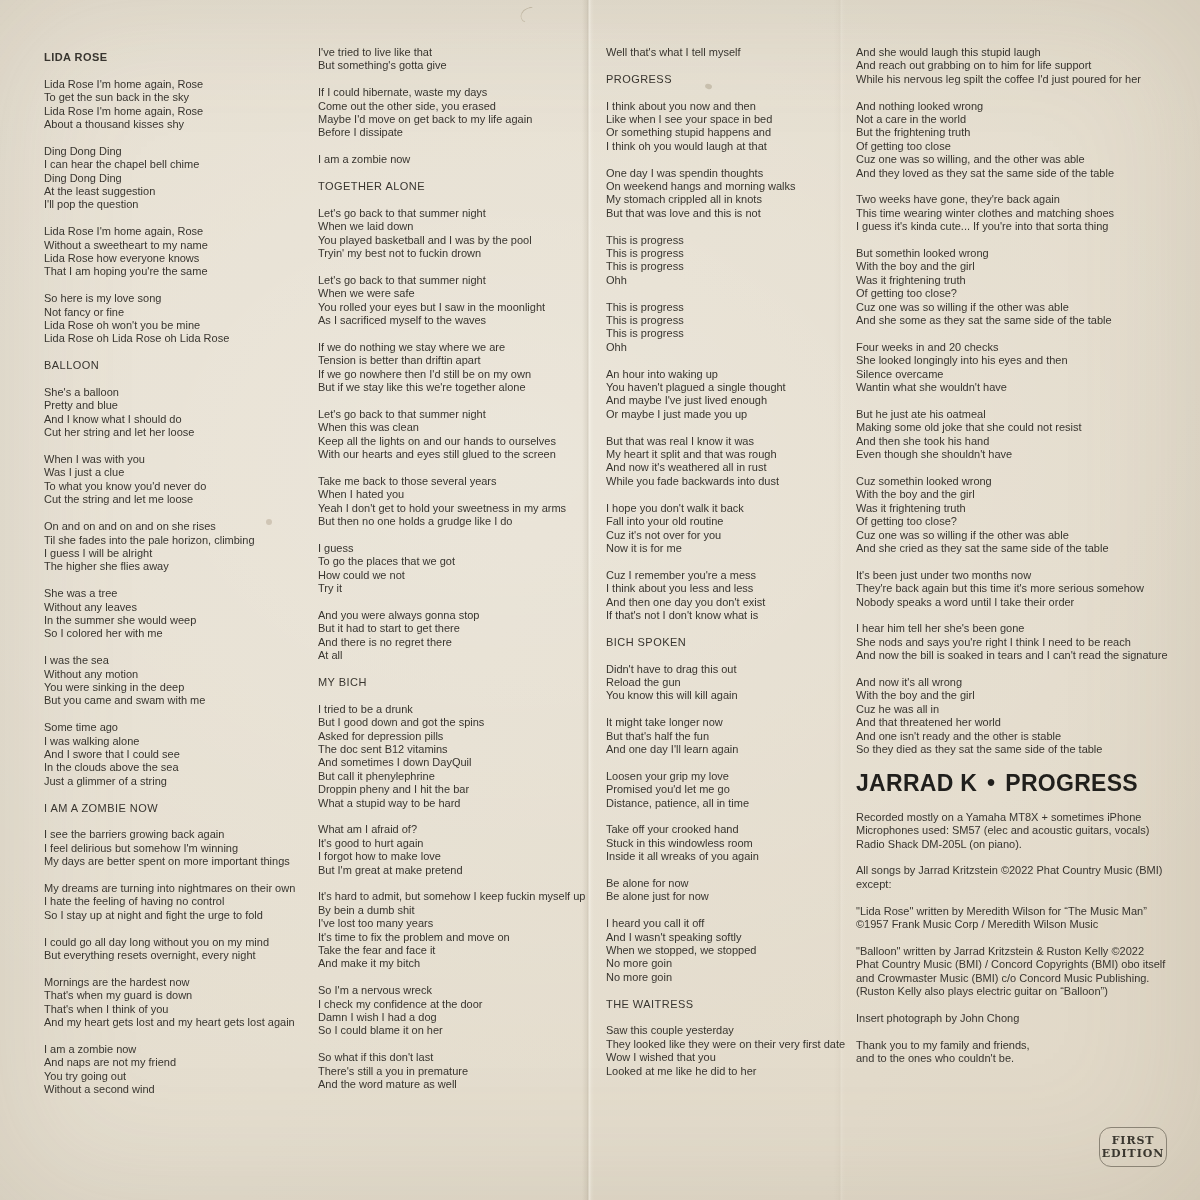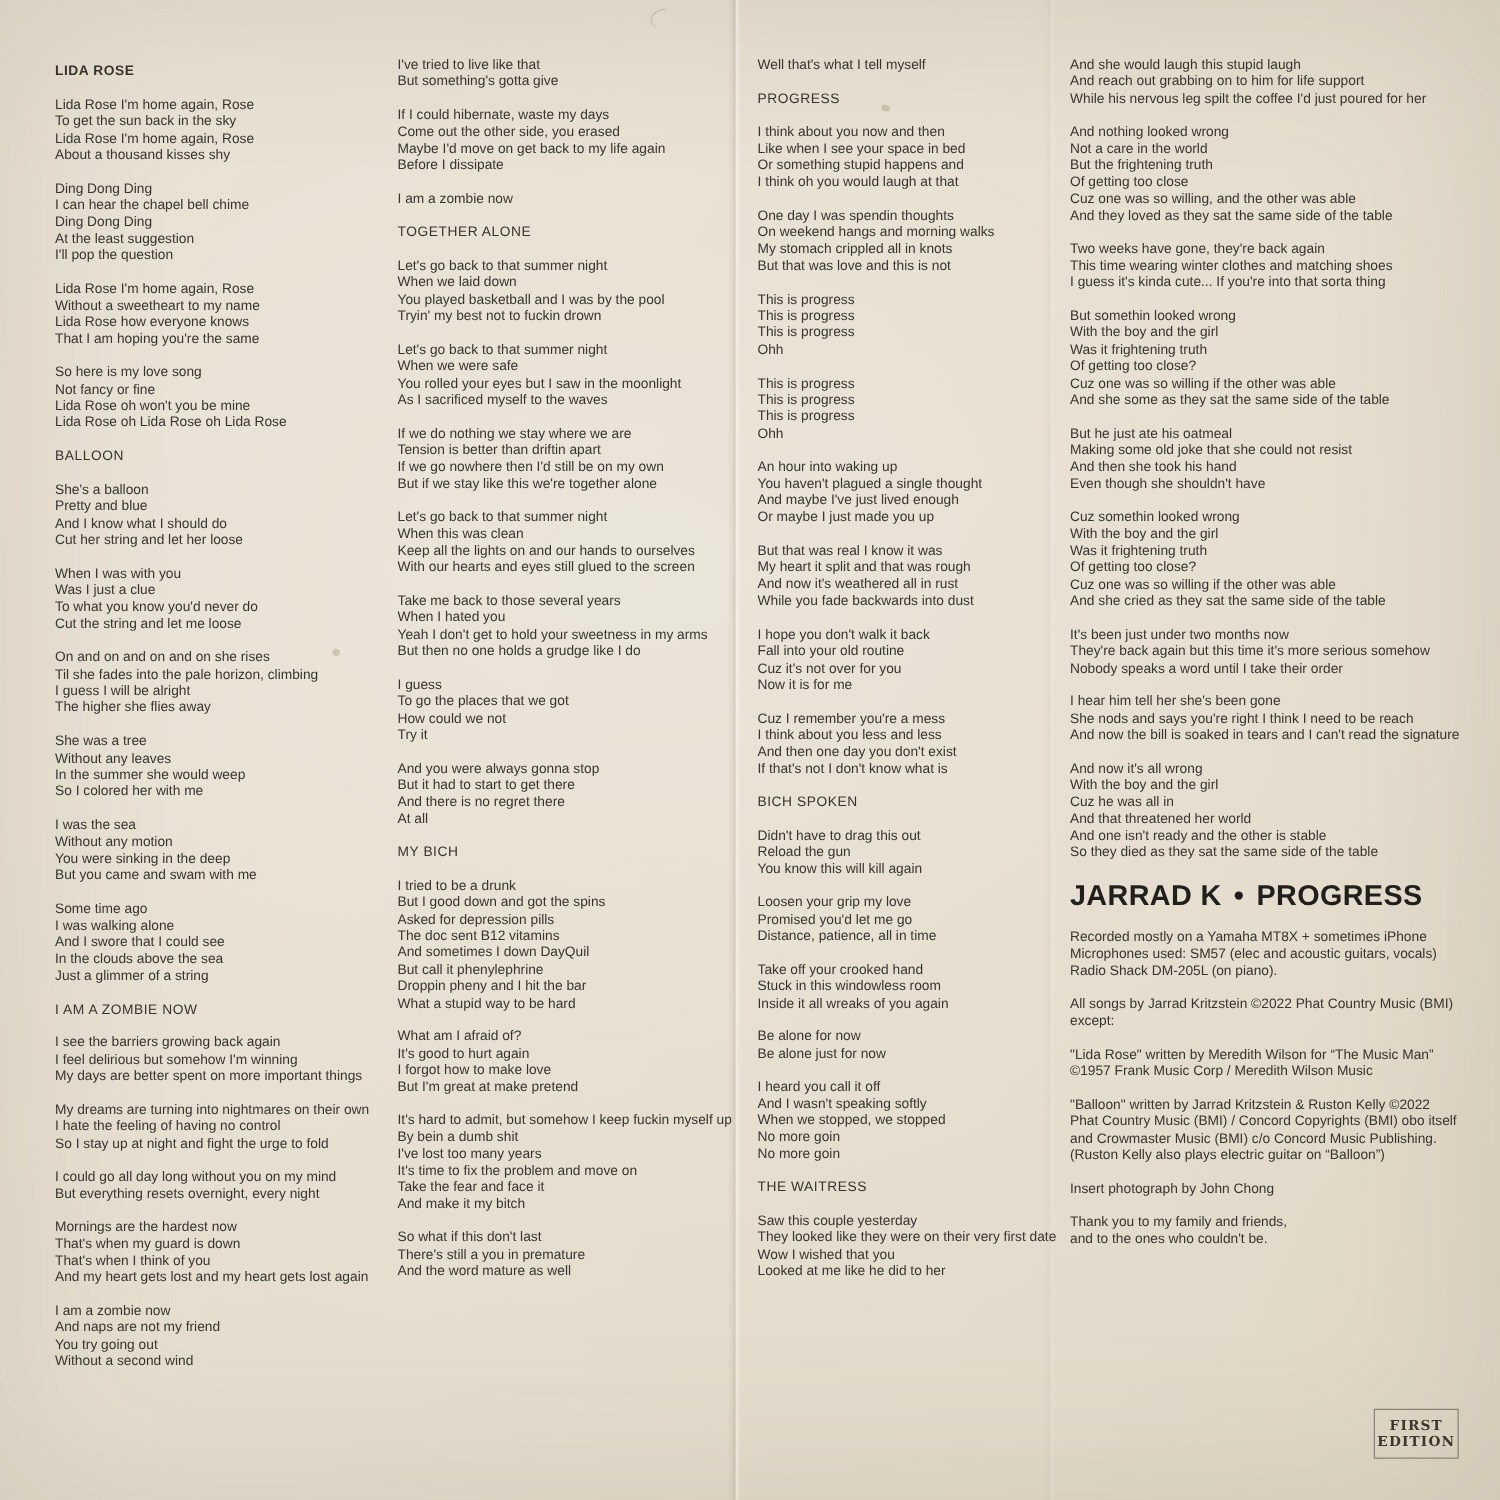--- a/index.html
+++ b/index.html
@@ -51,21 +51,21 @@
   .heading{margin:13.4px 0;letter-spacing:0.45px;white-space:nowrap;}
   .col > .heading:first-child{margin-top:5px;font-weight:bold;}
   .album-title{
     display:flex;justify-content:space-between;align-items:flex-end;
     width:282px;margin:10px 0 15px 0;
     font-weight:bold;font-size:23px;line-height:26px;letter-spacing:0.3px;
     color:#201f1c;white-space:nowrap;
   }
   .badge{
     position:absolute;left:1099px;top:1127px;width:66px;height:38px;
-    border:1.5px solid #8b8476;border-radius:0;
+    border:1.5px solid #8b8476;border-radius:12px;
     display:flex;flex-direction:column;align-items:center;justify-content:center;
     font-family:"DejaVu Serif", serif;font-weight:bold;
     font-size:11px;line-height:13.5px;letter-spacing:0.9px;color:#3a372f;
   }
 </style>
 </head>
 <body>
 
 <div class="paper"></div>
 <div class="crease main"></div>
@@ -243,20 +243,26 @@
     </div>
     <div class="stanza">
       <div class="line">It's hard to admit, but somehow I keep fuckin myself up</div>
       <div class="line">By bein a dumb shit</div>
       <div class="line">I've lost too many years</div>
       <div class="line">It's time to fix the problem and move on</div>
       <div class="line">Take the fear and face it</div>
       <div class="line">And make it my bitch</div>
     </div>
     <div class="stanza">
+      <div class="line">So I'm a nervous wreck</div>
+      <div class="line">I check my confidence at the door</div>
+      <div class="line">Damn I wish I had a dog</div>
+      <div class="line">So I could blame it on her</div>
+    </div>
+    <div class="stanza">
       <div class="line">So what if this don't last</div>
       <div class="line">There's still a you in premature</div>
       <div class="line">And the word mature as well</div>
     </div>
   </div>
 <div class="col" style="left:606px;">
     <div class="stanza">
       <div class="line">Well that's what I tell myself</div>
     </div>
     <div class="heading">PROGRESS</div>
@@ -306,20 +312,25 @@
       <div class="line">Cuz I remember you're a mess</div>
       <div class="line">I think about you less and less</div>
       <div class="line">And then one day you don't exist</div>
       <div class="line">If that's not I don't know what is</div>
     </div>
     <div class="heading">BICH SPOKEN</div>
     <div class="stanza">
       <div class="line">Didn't have to drag this out</div>
       <div class="line">Reload the gun</div>
       <div class="line">You know this will kill again</div>
+    </div>
+    <div class="stanza">
+      <div class="line">It might take longer now</div>
+      <div class="line">But that's half the fun</div>
+      <div class="line">And one day I'll learn again</div>
     </div>
     <div class="stanza">
       <div class="line">Loosen your grip my love</div>
       <div class="line">Promised you'd let me go</div>
       <div class="line">Distance, patience, all in time</div>
     </div>
     <div class="stanza">
       <div class="line">Take off your crooked hand</div>
       <div class="line">Stuck in this windowless room</div>
       <div class="line">Inside it all wreaks of you again</div>
@@ -362,20 +373,26 @@
       <div class="line">This time wearing winter clothes and matching shoes</div>
       <div class="line">I guess it's kinda cute... If you're into that sorta thing</div>
     </div>
     <div class="stanza">
       <div class="line">But somethin looked wrong</div>
       <div class="line">With the boy and the girl</div>
       <div class="line">Was it frightening truth</div>
       <div class="line">Of getting too close?</div>
       <div class="line">Cuz one was so willing if the other was able</div>
       <div class="line">And she some as they sat the same side of the table</div>
+    </div>
+    <div class="stanza">
+      <div class="line">Four weeks in and 20 checks</div>
+      <div class="line">She looked longingly into his eyes and then</div>
+      <div class="line">Silence overcame</div>
+      <div class="line">Wantin what she wouldn't have</div>
     </div>
     <div class="stanza">
       <div class="line">But he just ate his oatmeal</div>
       <div class="line">Making some old joke that she could not resist</div>
       <div class="line">And then she took his hand</div>
       <div class="line">Even though she shouldn't have</div>
     </div>
     <div class="stanza">
       <div class="line">Cuz somethin looked wrong</div>
       <div class="line">With the boy and the girl</div>

